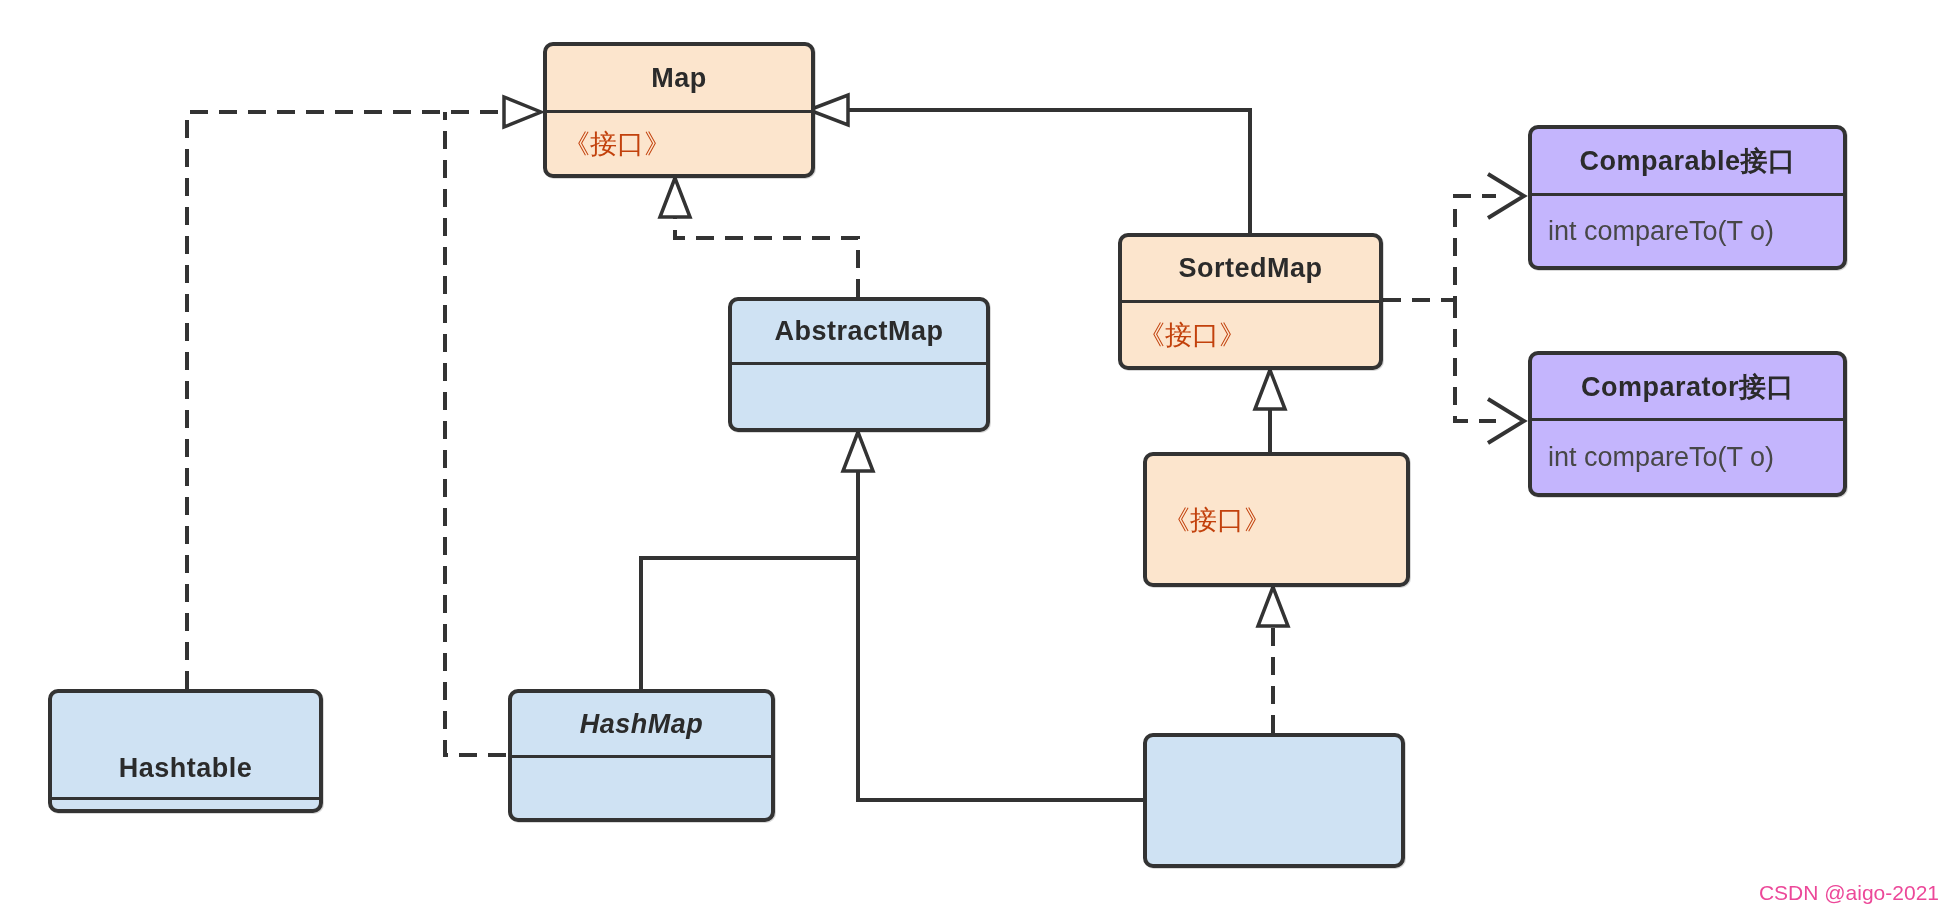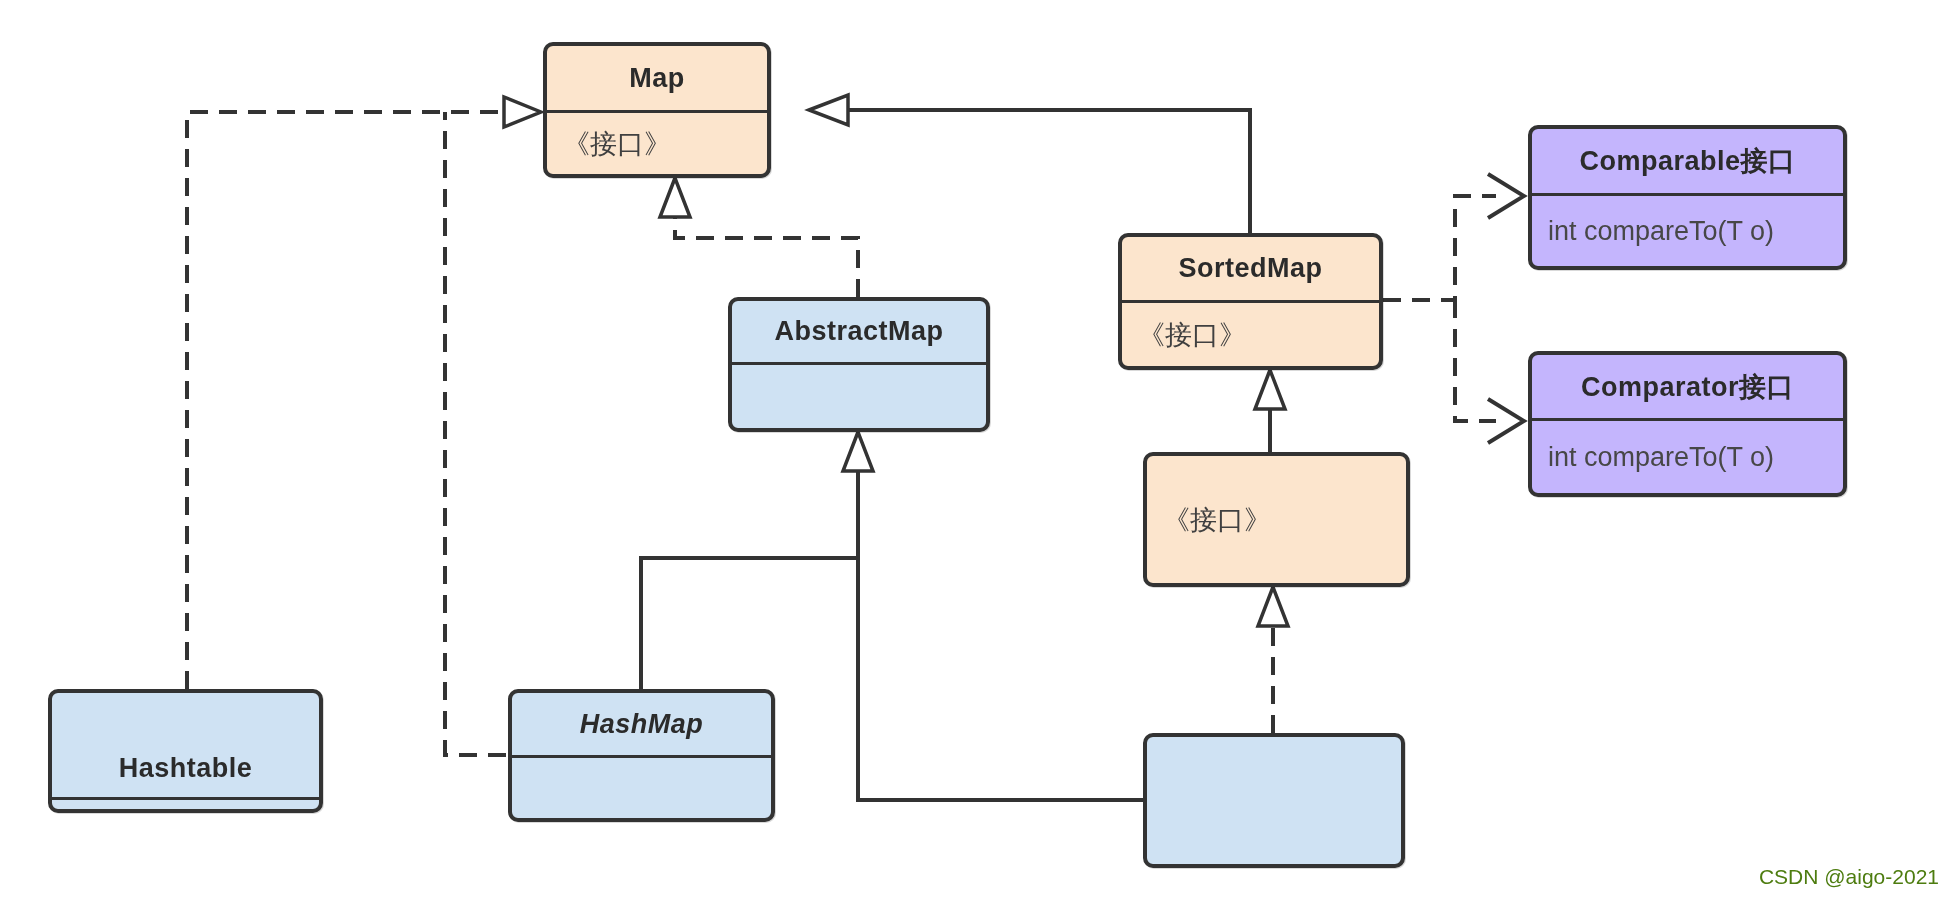--- a/index.html
+++ b/index.html
@@ -30,33 +30,33 @@
     display:flex;align-items:center;justify-content:center;
     font-weight:bold;
     font-size:27px;
     color:#2b2b2b;
     letter-spacing:0.5px;
   }
   .node-body{
     flex:1;
     display:flex;align-items:center;
     font-size:27px;
-    color:#404040;
+    color:#c2410c;
     padding-left:16px;
   }
   .node-body.method{color:#474747;}
   .orange{background:#FCE5CD;}
   .blue{background:#CFE2F3;gap:9px;}
   .cyan{background:#c4b5fd;}
 
   #watermark{
     position:absolute;
-    right:12px;bottom:24px;
+    right:12px;bottom:8px;
     font-size:21px;
-    color:#4d7c0f;
+    color:#ec4899;
   }
 </style>
 </head>
 <body>
 
 <div id="canvas">
 
   <svg id="edges" viewBox="0 0 1951 913">
 
     <g>
@@ -103,21 +103,21 @@
       <path class="dash" d="M 1383 300 L 1455 300 L 1455 196 L 1496 196"></path>
       <path class="open-arrow" d="M 1488 174 L 1524 196 L 1488 218"></path>
     </g>
 
     <g>
       <path class="dash" d="M 1455 300 L 1455 421 L 1496 421"></path>
       <path class="open-arrow" d="M 1488 399 L 1524 421 L 1488 443"></path>
     </g>
   </svg>
 
-  <div class="node orange" style="left:543px;top:42px;width:228px;height:136px;">
+  <div class="node orange" style="left:543px;top:42px;width:272px;height:136px;">
     <div class="node-header" style="height:64px;">Map</div>
     <div class="node-body">《接口》</div>
   </div>
 
   <div class="node orange" style="left:1118px;top:233px;width:265px;height:137px;">
     <div class="node-header" style="height:63px;">SortedMap</div>
     <div class="node-body">《接口》</div>
   </div>
 
   <div class="node orange" style="left:1143px;top:452px;width:267px;height:135px;">

